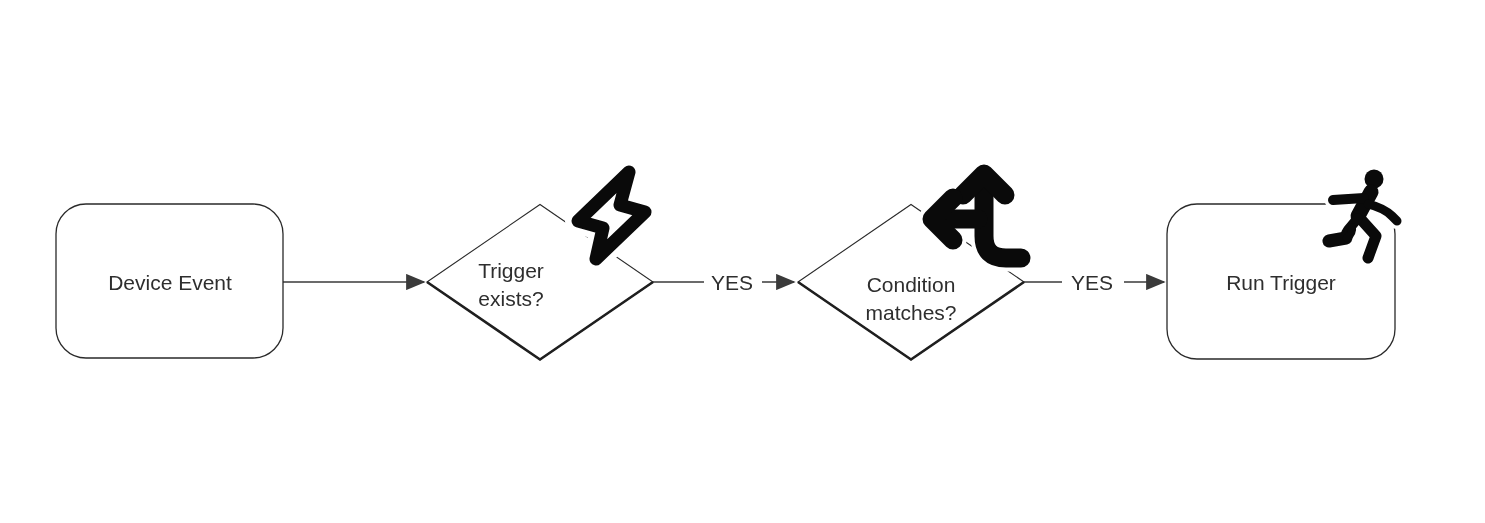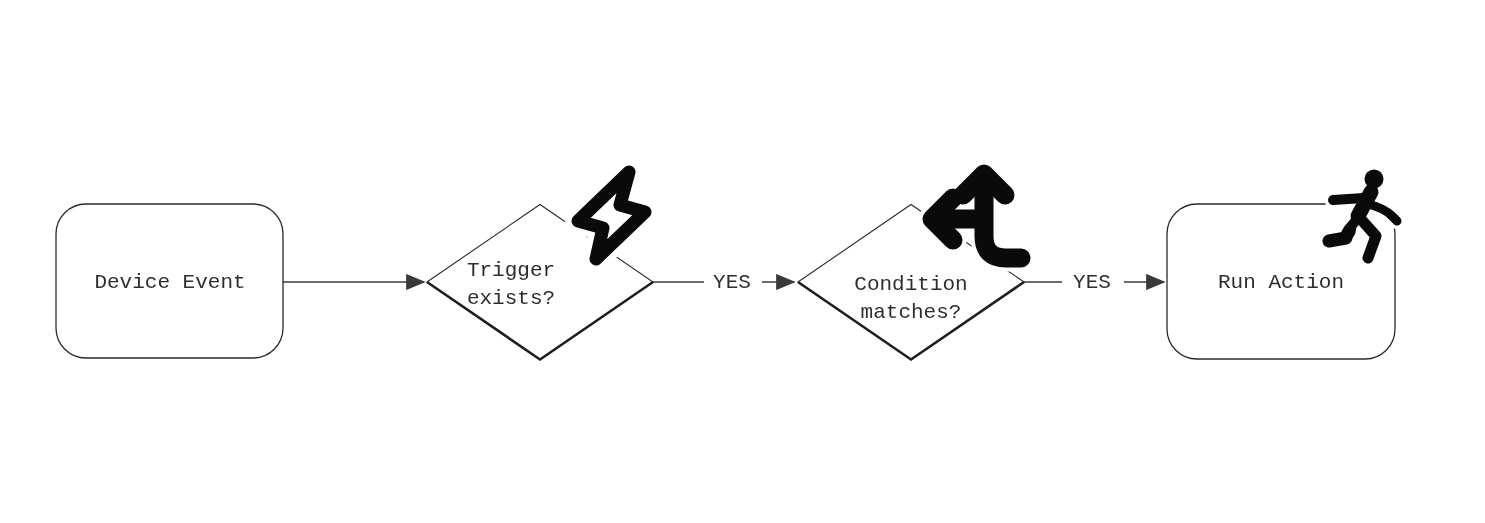--- a/index.html
+++ b/index.html
@@ -1,20 +1,20 @@
 <!DOCTYPE html>
 <html><head>
 <meta charset="utf-8">
 <style>
   html,body{margin:0;padding:0;background:#ffffff;}
   .canvas{
     position:relative;
     width:1485px;height:523px;
     background:#ffffff;
-    font-family:Liberation Mono, monospace;
+    font-family:Liberation Sans, sans-serif;
     overflow:hidden;
   }
   .canvas svg{position:absolute;left:0;top:0;}
   .label{
     position:absolute;
     font-size:21px;
     line-height:28px;
     color:#2e2e2e;
     text-align:center;
     white-space:normal;
@@ -93,15 +93,15 @@
   <div class="label" style="left:59px;top:269px;width:222px;">Device Event</div>
 
   <div class="label" style="left:456px;top:257px;width:110px;">Trigger exists?</div>
 
   <div class="label" style="left:702px;top:269px;width:60px;">YES</div>
 
   <div class="label" style="left:846px;top:271px;width:130px;">Condition matches?</div>
 
   <div class="label" style="left:1062px;top:269px;width:60px;">YES</div>
 
-  <div class="label" style="left:1170px;top:269px;width:222px;">Run Action</div>
+  <div class="label" style="left:1170px;top:269px;width:222px;">Run Trigger</div>
 
 </div>
 
 </body></html>

